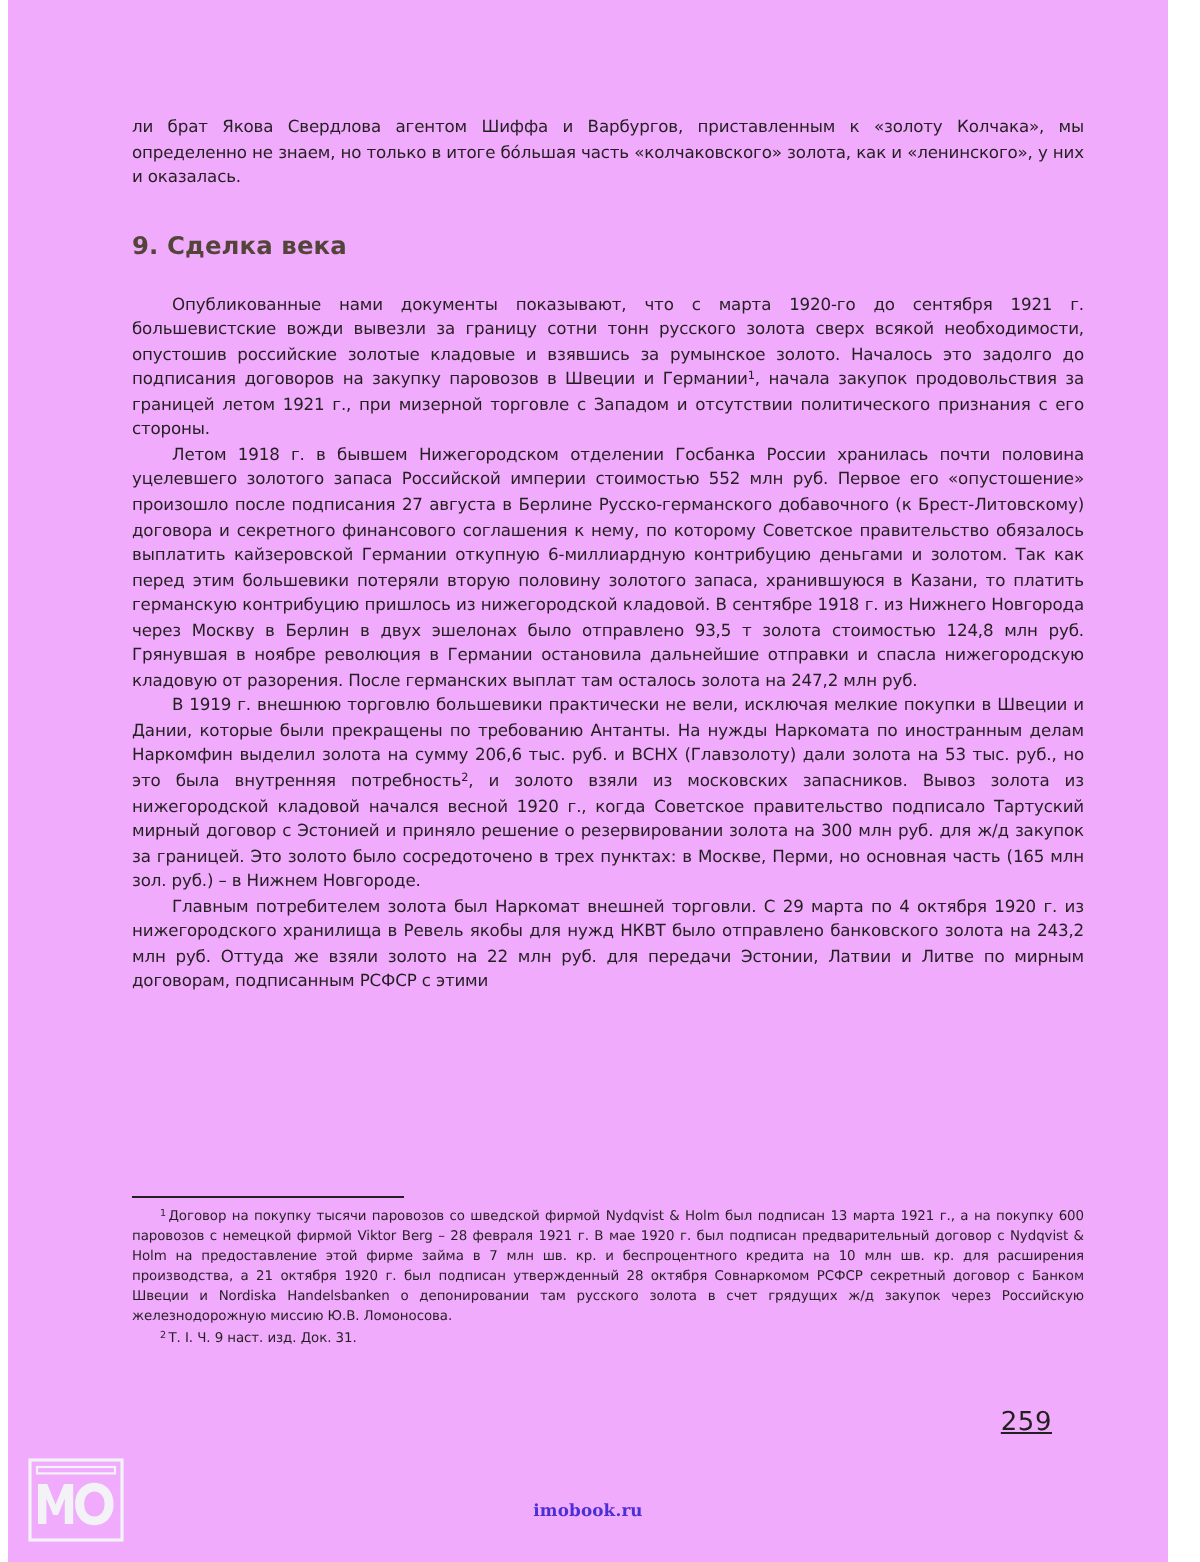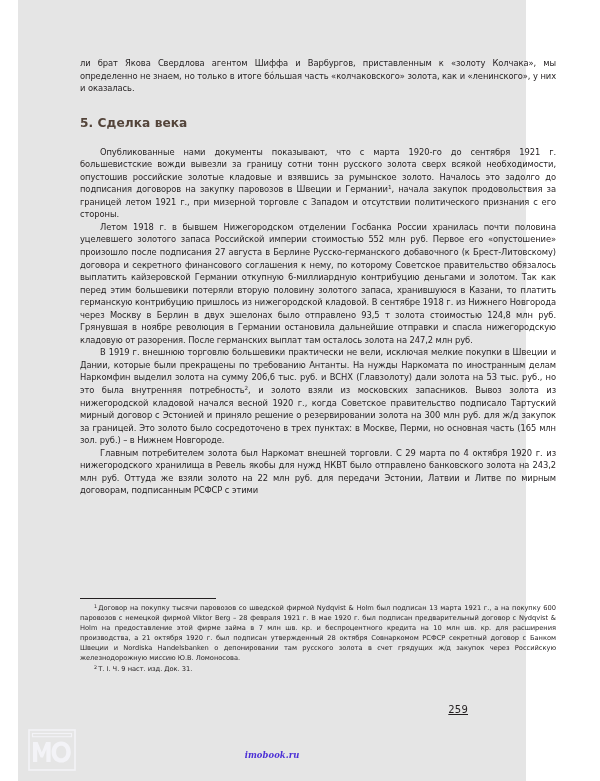--- a/index.html
+++ b/index.html
@@ -11,25 +11,25 @@
     height: 781px;
     background: #ffffff;
     font-family: "DejaVu Sans", "Liberation Sans", sans-serif;
     color: #231f20;
     overflow: hidden;
     position: relative;
   }
 
   .page {
     position: absolute;
-    left: 18px;
+    left: 4px;
     top: 0;
-    width: 508px;
+    width: 580px;
     height: 781px;
-    background: #e5e5e5;
+    background: #f0abfc;
   }
 
   .content {
     position: absolute;
     left: 62px;
     top: 57px;
     width: 476px;
   }
 
   p.body-par {
@@ -93,34 +93,33 @@
   sup.fn-ref {
     font-size: 0.68em;
     vertical-align: 0.45em;
     line-height: 0;
   }
 
   .page-number {
     position: absolute;
     right: 58px;
     top: 704px;
-    font-size: 10px;
+    font-size: 13px;
     color: #231f20;
     letter-spacing: 0.02em;
     text-decoration: underline;
   }
 
   .site-mark {
     position: absolute;
     left: 0;
     right: 0;
     top: 750px;
     text-align: center;
     font-family: "DejaVu Serif", "Liberation Serif", serif;
-    font-style: italic;
     font-weight: bold;
     font-size: 8.4px;
     color: #4b2fd6;
     letter-spacing: 0.01em;
   }
 
   .watermark {
     position: absolute;
     left: 10px;
     top: 729px;
@@ -134,21 +133,21 @@
 <body>
 
 <div class="page">
 
   <div class="content">
 
     <p class="body-par no-indent">ли брат Якова Свердлова агентом Шиффа и Варбургов, приставленным к «золоту Колчака», мы определенно не знаем, но только в итоге бо́льшая часть «колчаковского» золота, как и «ленинского», у них и оказалась.</p>
 
     <div class="gap-before-heading"></div>
 
-    <h2 class="heading">5. Сделка века</h2>
+    <h2 class="heading">9. Сделка века</h2>
 
     <div class="gap-after-heading"></div>
 
     <p class="body-par"><span>Опубликованные нами документы показывают, что с марта 1920-го до сентября 1921 г. большевистские вожди вывезли за границу сотни тонн русского золота сверх всякой необходимости, опустошив российские золотые кладовые и взявшись за румынское золото. Началось это задолго до подписания договоров на закупку паровозов в Швеции и Германии</span><sup class="fn-ref">1</sup><span>, начала закупок продовольствия за границей летом 1921 г., при мизерной торговле с Западом и отсутствии политического признания с его стороны.</span></p>
 
     <p class="body-par"><span>Летом 1918 г. в бывшем Нижегородском отделении Госбанка России хранилась почти половина уцелевшего золотого запаса Российской империи стоимостью 552 млн руб. Первое его «опустошение» произошло после подписания 27 августа в Берлине Русско-германского добавочного (к Брест-Литовскому) договора и секретного финансового соглашения к нему, по которому Советское правительство обязалось выплатить кайзеровской Германии откупную 6-миллиардную контрибуцию деньгами и золотом. Так как перед этим большевики потеряли вторую половину золотого запаса, хранившуюся в Казани, то платить германскую контрибуцию пришлось из нижегородской кладовой. В сентябре 1918 г. из Нижнего Новгорода через Москву в Берлин в двух эшелонах было отправлено 93,5 т золота стоимостью 124,8 млн руб. Грянувшая в ноябре революция в Германии остановила дальнейшие отправки и спасла нижегородскую кладовую от разорения. После германских выплат там осталось золота на 247,2 млн руб.</span></p>
 
     <p class="body-par"><span>В 1919 г. внешнюю торговлю большевики практически не вели, исключая мелкие покупки в Швеции и Дании, которые были прекращены по требованию Антанты. На нужды Наркомата по иностранным делам Наркомфин выделил золота на сумму 206,6 тыс. руб. и ВСНХ (Главзолоту) дали золота на 53 тыс. руб., но это была внутренняя потребность</span><sup class="fn-ref">2</sup><span>, и золото взяли из московских запасников. Вывоз золота из нижегородской кладовой начался весной 1920 г., когда Советское правительство подписало Тартуский мирный договор с Эстонией и приняло решение о резервировании золота на 300 млн руб. для ж/д закупок за границей. Это золото было сосредоточено в трех пунктах: в Москве, Перми, но основная часть (165 млн зол. руб.) – в Нижнем Новгороде.</span></p>
 
     <p class="body-par"><span>Главным потребителем золота был Наркомат внешней торговли. С 29 марта по 4 октября 1920 г. из нижегородского хранилища в Ревель якобы для нужд НКВТ было отправлено банковского золота на 243,2 млн руб. Оттуда же взяли золото на 22 млн руб. для передачи Эстонии, Латвии и Литве по мирным договорам, подписанным РСФСР с этими</span></p>

